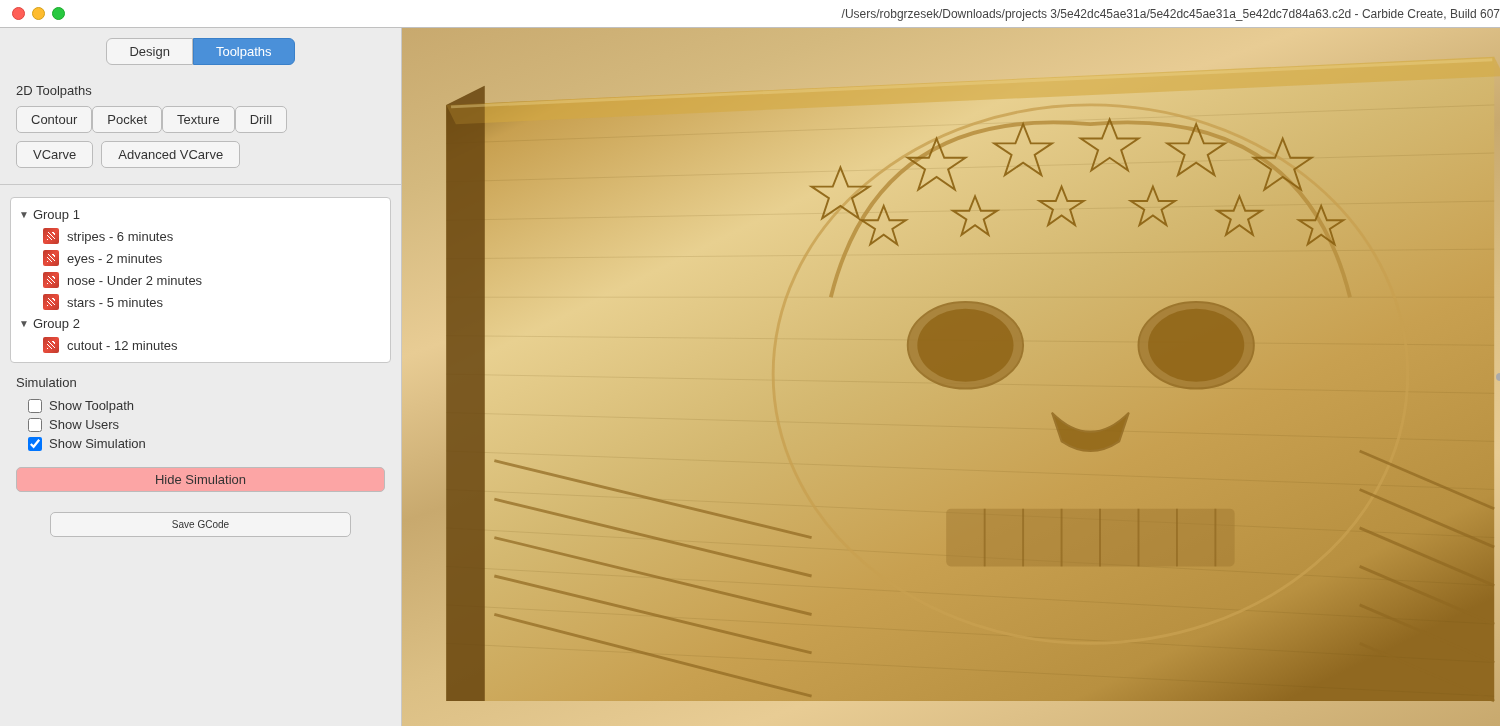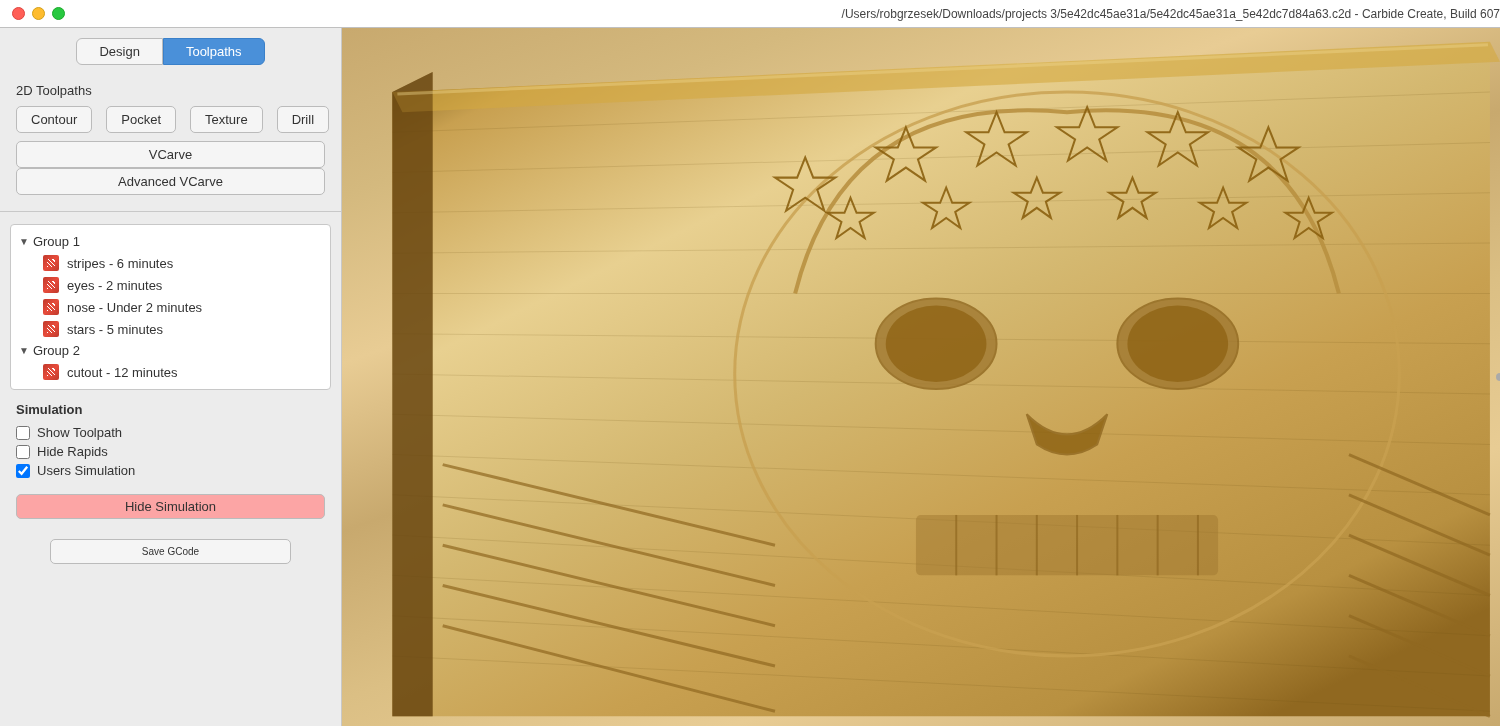--- a/index.html
+++ b/index.html
@@ -49,21 +49,21 @@
 
     
     .main-layout {
       display: flex;
       flex: 1;
       overflow: hidden;
     }
 
     
     .sidebar {
-      width: 342px;
+      width: 402px;
       background: #ececec;
       border-right: 1px solid #c8c8c8;
       display: flex;
       flex-direction: column;
       flex-shrink: 0;
       padding-bottom: 20px;
     }
 
     
     .tab-bar {
@@ -96,28 +96,27 @@
     
     .section-label {
       font-size: 13px;
       font-weight: 500;
       color: #333;
       padding: 8px 16px 4px 16px;
     }
 
     .btn-row {
       display: flex;
-      gap: 14px;
+      gap: 0;
       padding: 4px 16px;
     }
     .btn-row2 {
       display: flex;
-      gap: 0;
+      gap: 8px;
       padding: 4px 16px 8px 16px;
-      flex-direction: column;
     }
 
     .tool-btn {
       padding: 5px 14px;
       border: 1px solid #bbb;
       border-radius: 5px;
       background: #f5f5f5;
       font-size: 13px;
       cursor: pointer;
       color: #333;
@@ -193,21 +192,21 @@
         transparent 1px, transparent 3px
       );
     }
 
     
     .sim-section {
       padding: 8px 16px 4px 16px;
     }
     .sim-label {
       font-size: 13px;
-      font-weight: 700;
+      font-weight: 400;
       color: #333;
       margin-bottom: 6px;
     }
     .sim-select-row {
       display: flex;
       align-items: center;
       margin-bottom: 8px;
     }
     .sim-select {
       flex: 1;
@@ -234,20 +233,21 @@
       font-size: 11px;
     }
 
     .checkbox-row {
       display: flex;
       align-items: center;
       gap: 7px;
       padding: 2px 0;
       font-size: 13px;
       color: #333;
+      margin-left: 12px;
     }
     .checkbox-row input[type="checkbox"] {
       width: 14px;
       height: 14px;
       cursor: pointer;
     }
 
     .hide-sim-btn {
       display: block;
       width: calc(100% - 32px);
@@ -396,26 +396,26 @@
       <div class="sim-label">Simulation</div>
 
 
       <div class="checkbox-row">
         <input type="checkbox" id="cb-toolpath" style="">
         <label for="cb-toolpath">Show Toolpath</label>
       </div>
 
       <div class="checkbox-row">
         <input type="checkbox" id="cb-rapids" style="">
-        <label for="cb-rapids">Hide Rapids</label>
+        <label for="cb-rapids">Show Users</label>
       </div>
 
       <div class="checkbox-row">
         <input type="checkbox" id="cb-sim" checked="" style="">
-        <label for="cb-sim">Users Simulation</label>
+        <label for="cb-sim">Show Simulation</label>
       </div>
     </div>
 
     <button class="hide-sim-btn">Hide Simulation</button>
 
     <button class="save-btn">Save GCode</button>
 
   </div>
 
   <div class="canvas-area">

